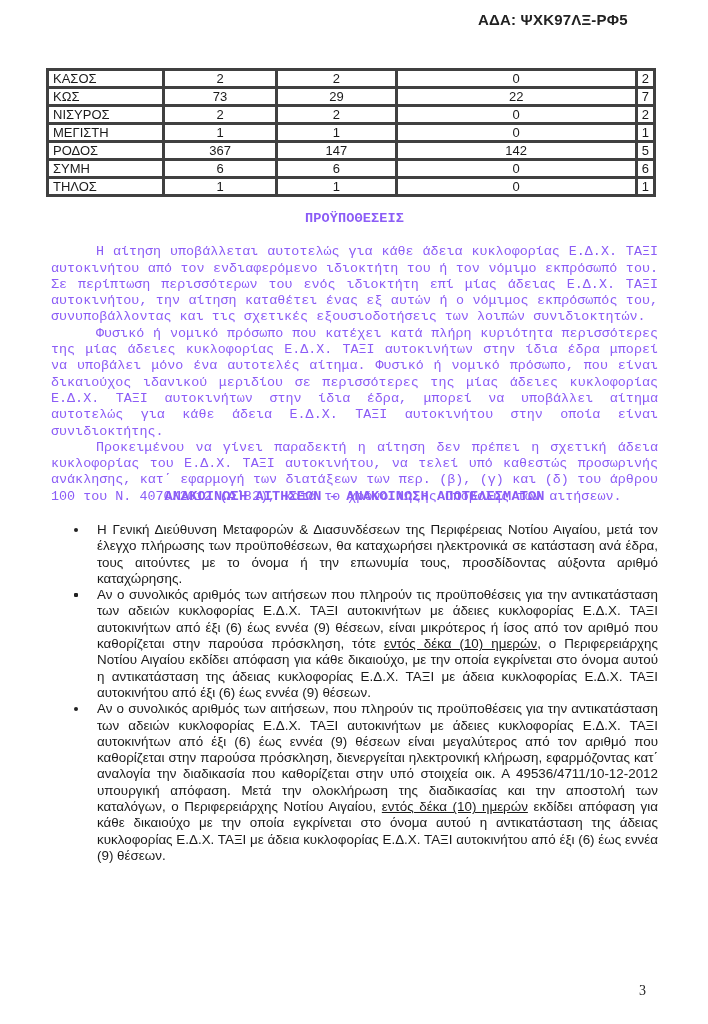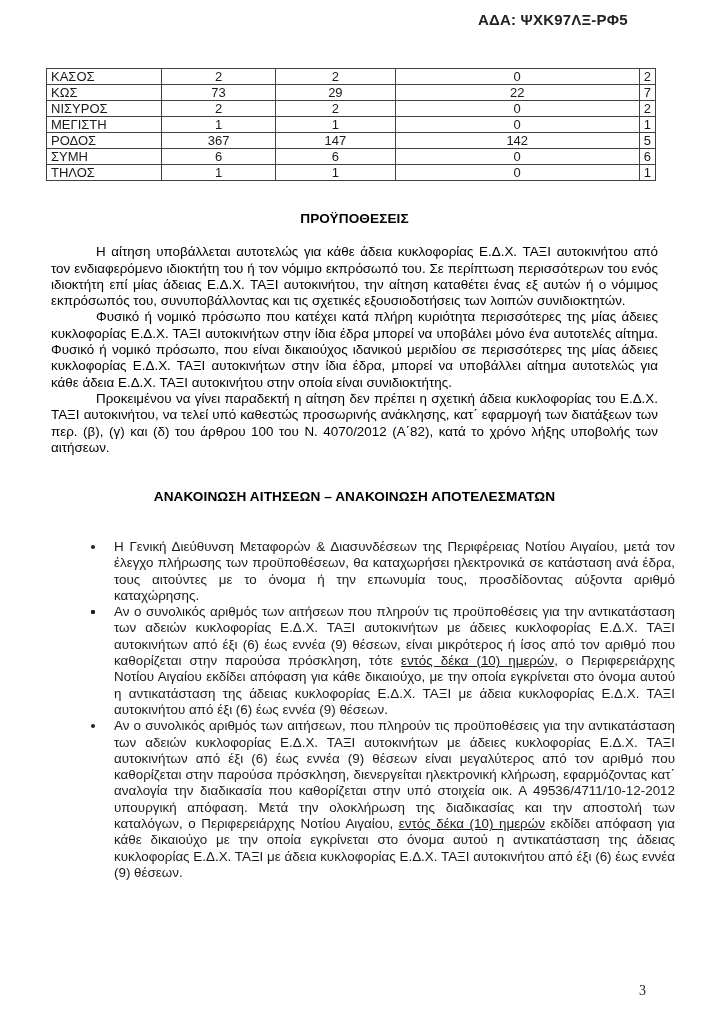--- a/index.html
+++ b/index.html
@@ -9,40 +9,40 @@
   }
   .ada {
     position: absolute; top: 11px; left: 478px;
     font-size: 15px; letter-spacing: 0.2px; color: #222; font-weight: bold;
   }
   table.stats {
     position: absolute; top: 68px; left: 46px; width: 610px;
     border-collapse: collapse; font-size: 13px; line-height: 14px;
   }
   table.stats td {
-    border: 1px solid #404040; padding: 0 4px; height: 15px;
+    border: 3px solid #404040; padding: 0 4px; height: 15px;
     text-align: center; color: #1a1a1a;
   }
   table.stats td.name { text-align: left; width: 108px; }
   table.stats td.c1 { width: 108px; }
   table.stats td.c2 { width: 114px; }
   table.stats td.c3 { width: 243px; }
   .doc {
     position: absolute; left: 51px; width: 607px;
-    font-size: 13.4px; line-height: 16.3px; color: #000000;
+    font-size: 13.4px; line-height: 16.3px; color: #8b5cf6; font-family: Liberation Mono, monospace;
   }
   h2.sec {
     margin: 0; font-size: 13.6px; font-weight: bold; text-align: center;
     letter-spacing: 0.1px;
   }
   p.par {
     margin: 0; text-indent: 45px; text-align: justify;
   }
   ul.blist {
-    position: absolute; left: 51px; width: 607px; margin: 17px; padding: 0;
+    position: absolute; left: 51px; width: 607px; margin: 0; padding: 0;
     list-style: none; font-size: 13.4px; line-height: 16.3px;
   }
   ul.blist li {
     position: relative; padding-left: 46px; text-align: justify;
   }
   ul.blist li .dot {
     position: absolute; left: 23px; top: 6px; width: 4px; height: 4px;
     background: #222; border-radius: 50%;
   }
   .u { text-decoration: underline; }

